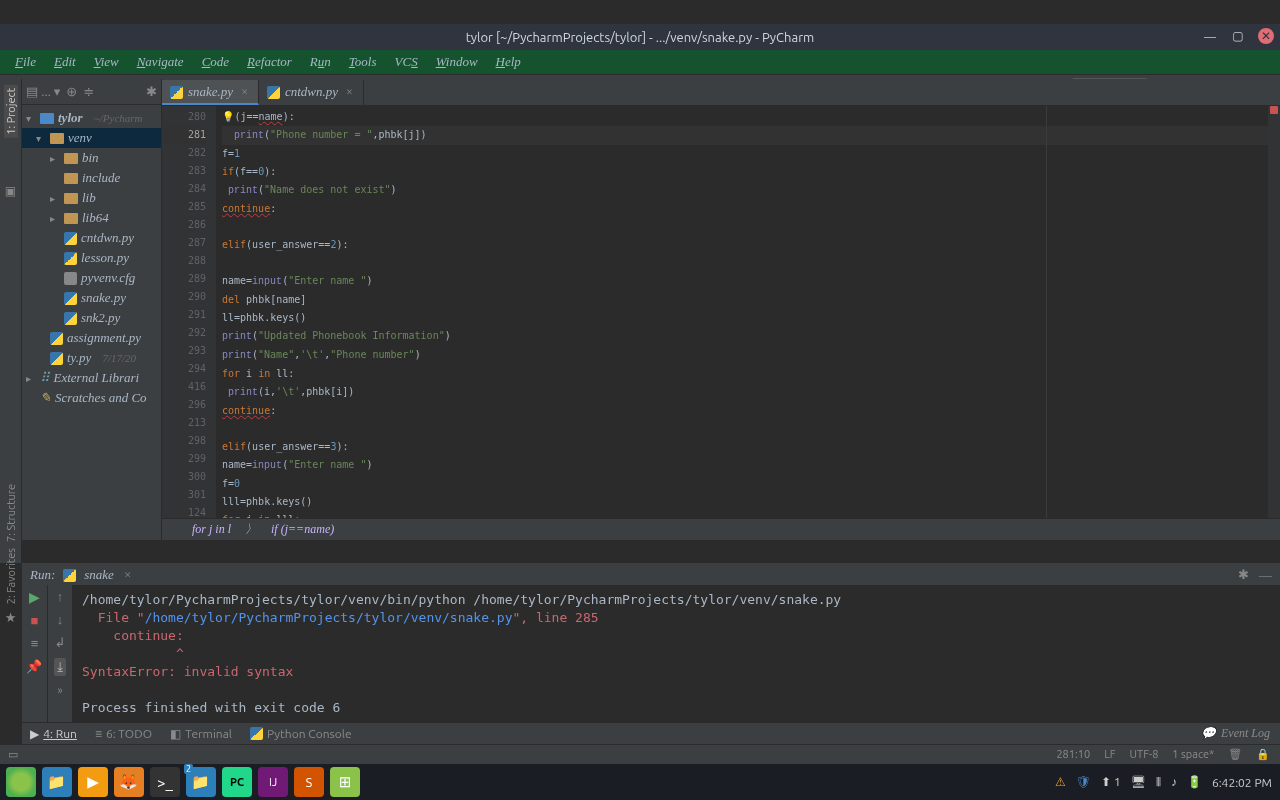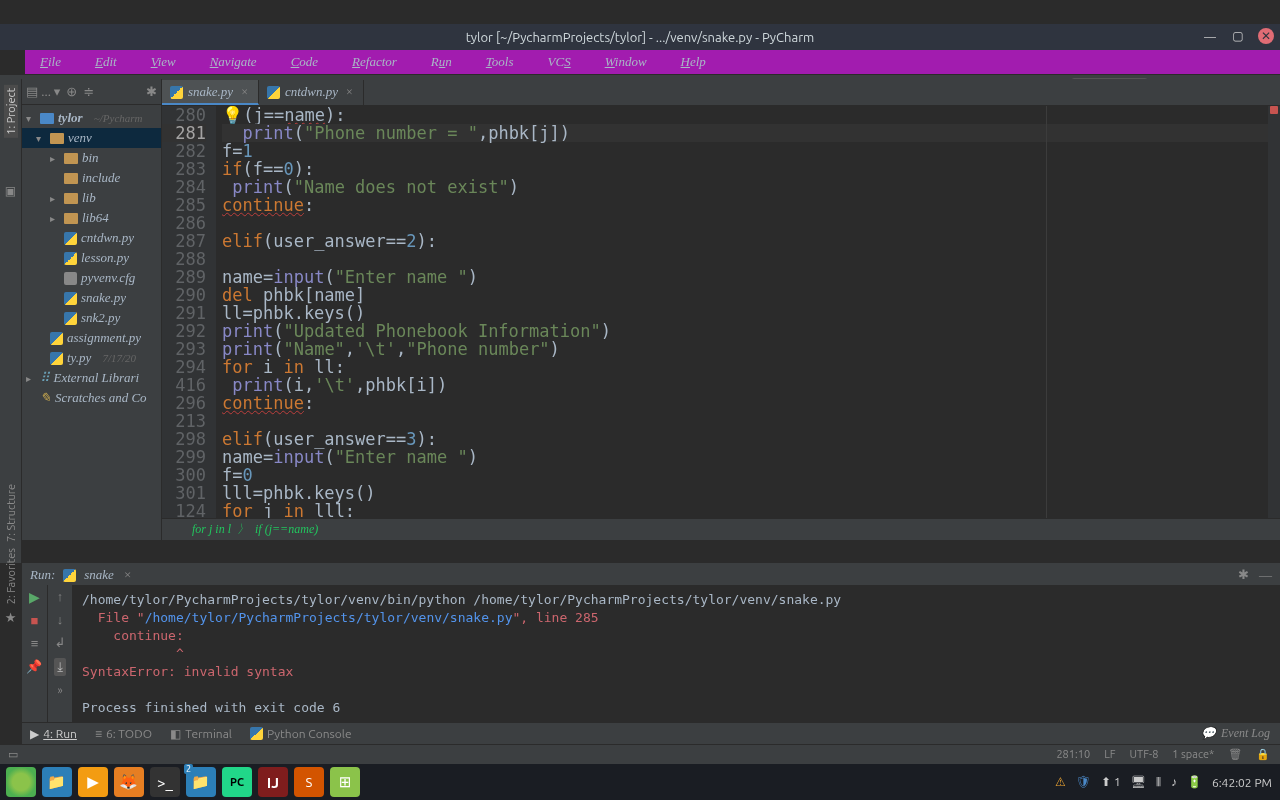--- a/index.html
+++ b/index.html
@@ -1,21 +1,21 @@
 <!DOCTYPE html>
 <html><head>
 <meta charset="utf-8">
 <style>
 * { margin:0; padding:0; box-sizing:border-box; }
 body { width:1280px; height:800px; background:#2b2b2b; font-family:"Segoe UI",Ubuntu,sans-serif; font-size:13px; color:#bbb; overflow:hidden; position:relative; }
 .titlebar { height:26px; background:#2f343f; color:#cfd8dc; display:flex; align-items:center; justify-content:center; position:relative;margin-top:24px; }
 .titlebar .wbuttons { position:absolute; right:6px; top:4px; display:flex; gap:12px; }
 .wbtn { width:16px; height:16px; border-radius:50%; display:flex; align-items:center; justify-content:center; font-size:12px; color:#ccc; }
 .wbtn.close { background:#e06c75; color:#2f343f; }
-.menubar { height:25px; background:#a21caf; display:flex; align-items:center; padding:0 8px; gap:20px; font-style:italic; font-family:Georgia,serif; color:#a9b7c6; border-bottom:1px solid #2b2b2b;margin-left:25px; }
+.menubar { height:25px; background:#14532d; display:flex; align-items:center; padding:0 8px; gap:4px; font-style:italic; font-family:Georgia,serif; color:#a9b7c6; border-bottom:1px solid #2b2b2b; }
 .menubar span { padding:2px 7px; cursor:default; }
 .menubar span u { text-decoration:underline; }
 .navbar { height:28px; background:#3c3f41; display:flex; align-items:center; padding:0 6px; gap:4px; border-bottom:1px solid #2b2b2b; position:relative; }
 .crumb { display:flex; align-items:center; gap:4px; color:#a9b7c6; font-style:italic; font-family:Georgia,serif; }
 .crumb .sep { color:#666; font-style:normal; }
 .folder-icon { width:14px; height:11px; background:#c19552; border-radius:1px; display:inline-block; position:relative; }
 .folder-icon.blue { background:#4a88c7; }
 .navbar-right { position:absolute; right:8px; top:3px; display:flex; align-items:center; gap:12px; }
 .run-config { background:#3c3f41; border:1px solid #555; border-radius:3px; padding:2px 8px; display:flex; align-items:center; gap:5px; color:#a9b7c6; font-style:italic; font-family:Georgia,serif; }
 .tri { font-size:14px; }
@@ -31,30 +31,30 @@
 .tree .node { display:flex; align-items:center; gap:4px; padding:2px 4px; white-space:nowrap; }
 .tree .node.sel { background:#0d293e; }
 .tree .arrow { width:10px; color:#888; font-style:normal; font-size:10px; }
 .tree .ind1 { padding-left:14px; } .tree .ind2 { padding-left:28px; }
 .pyicon { width:13px; height:13px; background:linear-gradient(135deg,#3776ab 50%,#ffd43b 50%); border-radius:2px; display:inline-block; }
 .editor { flex:1; display:flex; flex-direction:column; background:#2b2b2b; }
 .tabs { height:27px; background:#3c3f41; display:flex; align-items:flex-end; border-bottom:1px solid #2b2b2b; }
 .tab { padding:4px 10px 5px 8px; background:#3c3f41; color:#a9b7c6; display:flex; align-items:center; gap:5px; font-style:italic; font-family:Georgia,serif; border-right:1px solid #2b2b2b; }
 .tab.active { background:#4e5254; border-bottom:2px solid #4a88c7; padding-bottom:3px; }
 .tab .x { color:#888; font-style:normal; font-size:12px; margin-left:3px; }
-.codearea { flex:1; display:flex; overflow:hidden; font-family:"DejaVu Sans Mono",Consolas,monospace; font-size:17px; line-height:18px; position:relative;align-items:center; }
+.codearea { flex:1; display:flex; overflow:hidden; font-family:"DejaVu Sans Mono",Consolas,monospace; font-size:10px; line-height:18px; position:relative; }
 .gutter { width:54px; background:#313335; color:#606366; text-align:right; padding:2px 10px 0 0; user-select:none; }
 .code { flex:1; padding:2px 2px 0 6px; color:#a9b7c6; white-space:pre; position:relative; }
 .rmargin { position:absolute; right:0; top:0; bottom:0; width:12px; background:#313335; }
 .vline { position:absolute; left:830px; top:0; bottom:0; width:1px; background:#3c3c3c; }
-.k { color:#cc7832; } .s { color:#6a8759; } .n { color:#6897bb; } .bi { color:#8888c6; }
+.k { color:#cc7832; } .s { color:#6a8759; } .n { color:#6897bb; } .bi { color:#8888c6;font-family:Liberation Mono, monospace; }
 .wavy { text-decoration:underline wavy #bc3f3c; text-decoration-thickness:1px; }
 .bulb { color:#f0a732; }
 .caretline { background:#323232; display:inline-block; width:100%; }
-.breadcrumb-ed { height:22px; background:#3c3f41; color:#22c55e; font-style:italic; font-family:Georgia,serif; padding:2px 30px; display:flex; align-items:center; gap:6px; border-top:1px solid #2b2b2b; font-size:12px; }
+.breadcrumb-ed { height:22px; background:#3c3f41; color:#c4b5fd; font-style:italic; font-family:Georgia,serif; padding:2px 30px; display:flex; align-items:center; gap:14px; border-top:1px solid #2b2b2b; font-size:12px; }
 .runpanel { position:absolute; left:22px; right:0; top:563px; height:160px; background:#2b2b2b; border-top:2px solid #3c3f41; display:flex; flex-direction:column; }
 .runhdr { height:25px; background:#3c3f41; display:flex; align-items:center; padding:0 8px; gap:8px; color:#a9b7c6; font-style:italic; font-family:Georgia,serif; position:relative; }
 .runhdr .right { position:absolute; right:8px; display:flex; gap:10px; color:#888; font-style:normal; }
 .runbody { flex:1; display:flex; }
 .runleft { width:25px; background:#3c3f41; display:flex; flex-direction:column; align-items:center; padding-top:4px; gap:8px; }
 .runleft2 { width:25px; background:#3c3f41; display:flex; flex-direction:column; align-items:center; padding-top:4px; gap:8px; border-left:1px solid #2b2b2b; }
 .console { flex:1; padding:6px 10px; font-family:"DejaVu Sans Mono",Consolas,monospace; font-size:13px; line-height:18px; color:#a9b7c6; white-space:pre; }
 .console .err { color:#cc666e; }
 .console .link { color:#5394ec; }
 .bottomtabs { position:absolute; left:22px; right:0; top:722px; height:22px; background:#3c3f41; display:flex; align-items:center; padding:0 8px; gap:18px; color:#8a8a8a; font-size:12px; border-top:1px solid #2b2b2b; }
@@ -319,21 +319,21 @@
 </div>
 
 <div class="taskbar">
   <div class="app mint"></div>
   <div class="app" style="background:#2c7fb8">📁</div>
   <div class="app" style="background:#f39c12">▶</div>
   <div class="app" style="background:#e67e22">🦊</div>
   <div class="app" style="background:#333">&gt;_</div>
   <div class="app" style="background:#2c7fb8;position:relative">📁<span style="position:absolute;top:-3px;left:-2px;background:#2c7fb8;color:#fff;font-size:9px;padding:0 2px;border-radius:2px">2</span></div>
   <div class="app" style="background:#21d789;color:#000;font-weight:bold;font-size:11px">PC</div>
-  <div class="app" style="background:#7f1d1d;font-size:15px;font-weight:bold">IJ</div>
+  <div class="app" style="background:#701a75;font-size:11px;font-weight:normal">IJ</div>
   <div class="app" style="background:#d35400;font-size:13px">S</div>
   <div class="app" style="background:#8bc34a">⊞</div>
   <div class="right">
     <span style="color:#f0a732">⚠</span>
     <span style="color:#4a88c7">🛡</span>
     <span>⬆ <span>1</span></span>
     <span>🖥</span>
     <span>⫴</span>
     <span>♪</span>
     <span>🔋</span>

